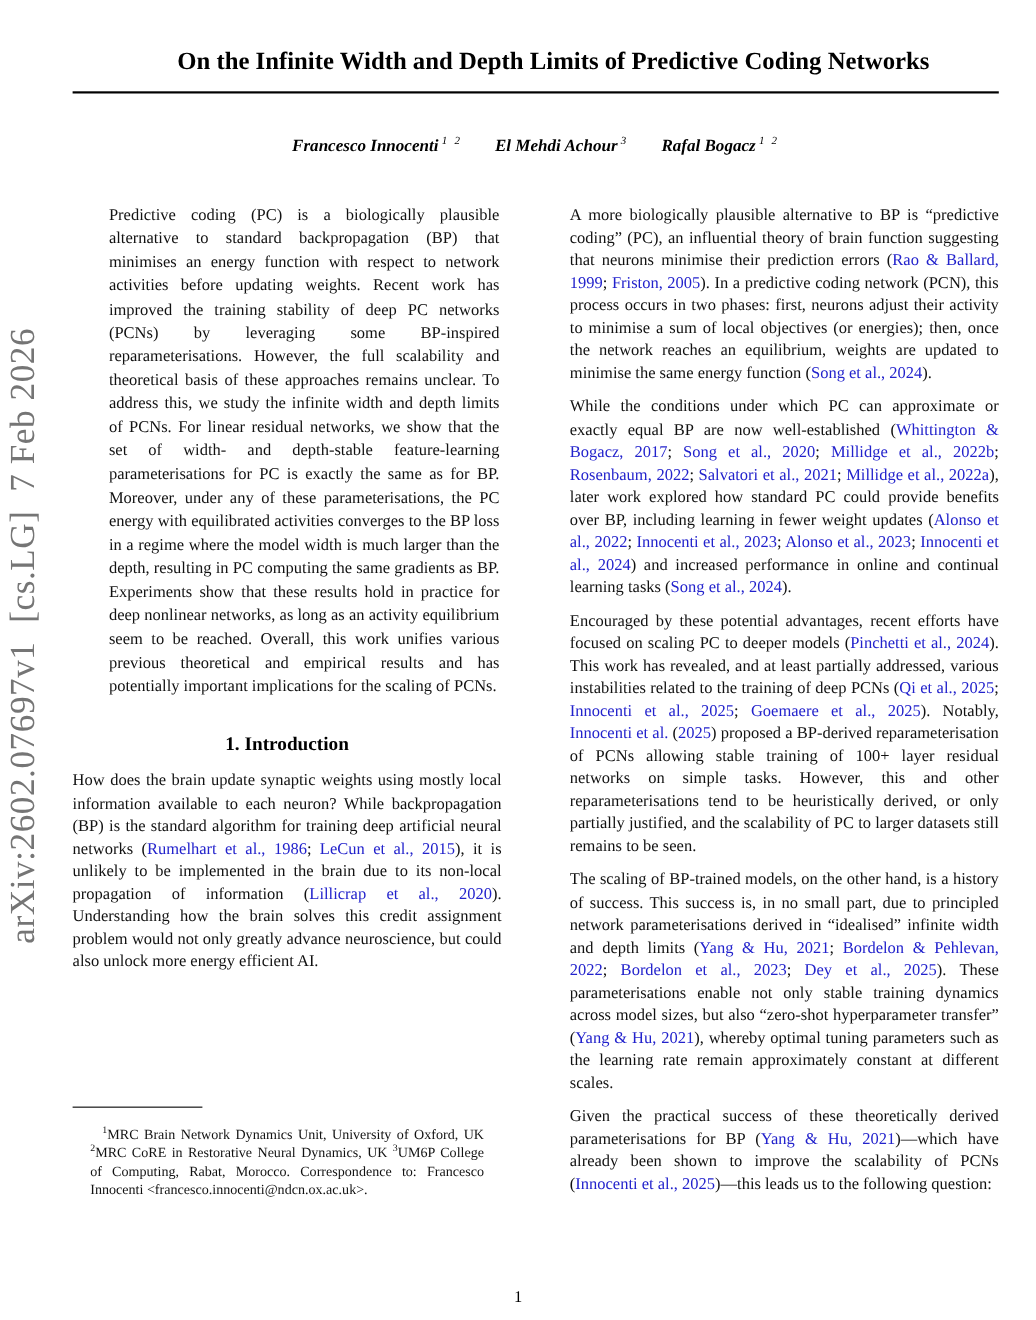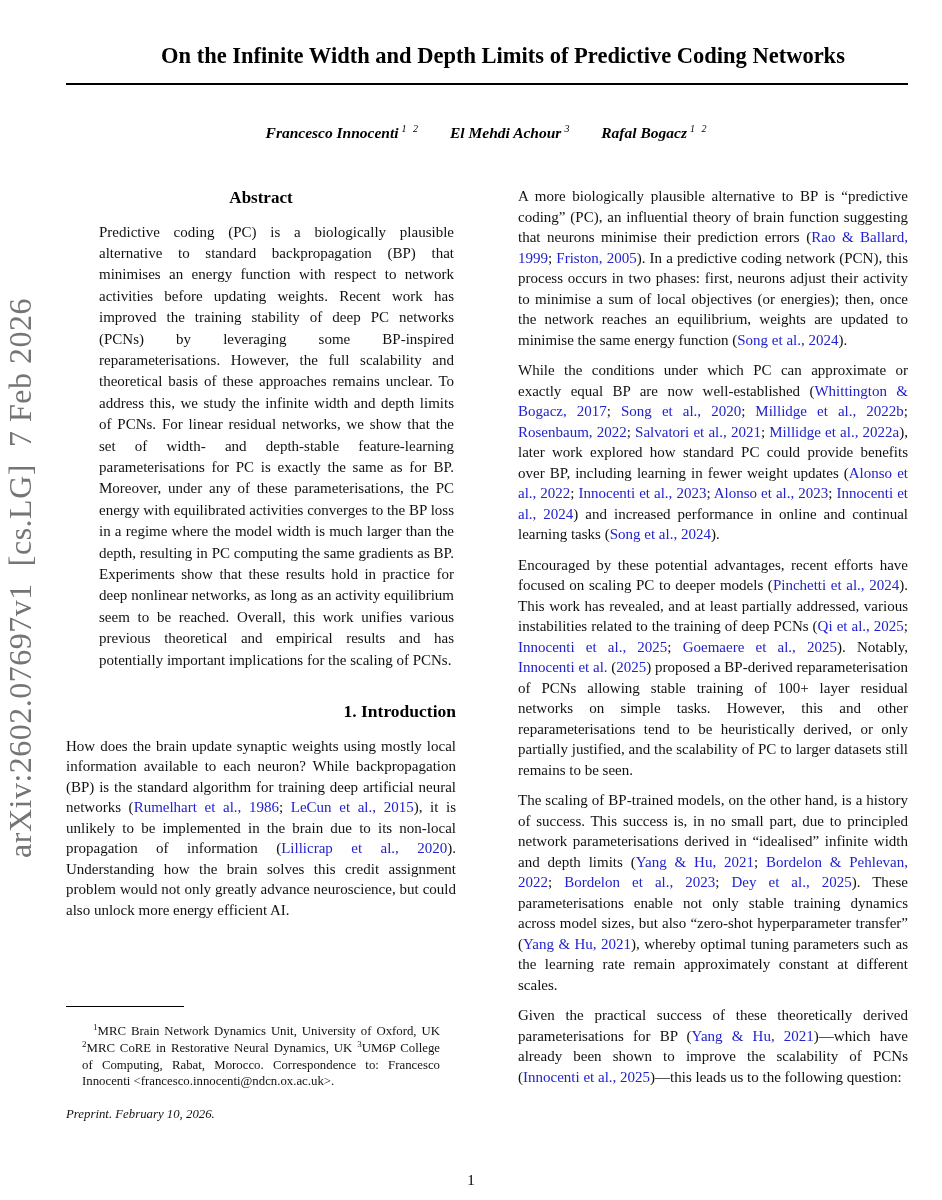--- a/index.html
+++ b/index.html
@@ -80,21 +80,21 @@
   .abstract-text {
     margin: 0 2px 0 33px;
     line-height: 21.4px;
     font-family: Liberation Serif, serif;
   }
 
   .section-heading {
     font-size: 17.5px;
     font-weight: bold;
     margin: 30px 0 14px 0;
-    text-align: right;
+    text-align: center;
     color: #000;
   }
 
   .body-par { margin: 0 0 10px 0; }
   .body-par sup, .footnote sup { line-height: 0; }
 
   .cite { color: var(--citation, #2222cc); }
 
   .footnote {
     position: absolute;
@@ -142,35 +142,33 @@
 
   <div class="title-rule"></div>
 
   <div class="authors">
     <span class="author"><span>Francesco Innocenti</span><sup>1 2</sup></span>
     <span class="author"><span>El Mehdi Achour</span><sup>3</sup></span>
     <span class="author"><span>Rafal Bogacz</span><sup>1 2</sup></span>
   </div>
 
   <div class="col col-left">
-    <div class="abstract-heading">Abstract</div>
     <p class="abstract-text">Predictive coding (PC) is a biologically plausible alternative to standard backpropagation (BP) that minimises an energy function with respect to network activities before updating weights. Recent work has improved the training stability of deep PC networks (PCNs) by leveraging some BP-inspired reparameterisations. However, the full scalability and theoretical basis of these approaches remains unclear. To address this, we study the infinite width and depth limits of PCNs. For linear residual networks, we show that the set of width- and depth-stable feature-learning parameterisations for PC is exactly the same as for BP. Moreover, under any of these parameterisations, the PC energy with equilibrated activities converges to the BP loss in a regime where the model width is much larger than the depth, resulting in PC computing the same gradients as BP. Experiments show that these results hold in practice for deep nonlinear networks, as long as an activity equilibrium seem to be reached. Overall, this work unifies various previous theoretical and empirical results and has potentially important implications for the scaling of PCNs.</p>
     <h2 class="section-heading">1. Introduction</h2>
     <p class="body-par"><span>How does the brain update synaptic weights using mostly local information available to each neuron? While backpropagation (BP) is the standard algorithm for training deep artificial neural networks (</span><span class="cite">Rumelhart et al., 1986</span><span>; </span><span class="cite">LeCun et al., 2015</span><span>), it is unlikely to be implemented in the brain due to its non-local propagation of information (</span><span class="cite">Lillicrap et al., 2020</span><span>). Understanding how the brain solves this credit assignment problem would not only greatly advance neuroscience, but could also unlock more energy efficient AI.</span></p>
   </div>
 
   <div class="col col-right">
     <p class="body-par"><span>A more biologically plausible alternative to BP is “predictive coding” (PC), an influential theory of brain function suggesting that neurons minimise their prediction errors (</span><span class="cite">Rao &amp; Ballard, 1999</span><span>; </span><span class="cite">Friston, 2005</span><span>). In a predictive coding network (PCN), this process occurs in two phases: first, neurons adjust their activity to minimise a sum of local objectives (or energies); then, once the network reaches an equilibrium, weights are updated to minimise the same energy function (</span><span class="cite">Song et al., 2024</span><span>).</span></p>
     <p class="body-par"><span>While the conditions under which PC can approximate or exactly equal BP are now well-established (</span><span class="cite">Whittington &amp; Bogacz, 2017</span><span>; </span><span class="cite">Song et al., 2020</span><span>; </span><span class="cite">Millidge et al., 2022b</span><span>; </span><span class="cite">Rosenbaum, 2022</span><span>; </span><span class="cite">Salvatori et al., 2021</span><span>; </span><span class="cite">Millidge et al., 2022a</span><span>), later work explored how standard PC could provide benefits over BP, including learning in fewer weight updates (</span><span class="cite">Alonso et al., 2022</span><span>; </span><span class="cite">Innocenti et al., 2023</span><span>; </span><span class="cite">Alonso et al., 2023</span><span>; </span><span class="cite">Innocenti et al., 2024</span><span>) and increased performance in online and continual learning tasks (</span><span class="cite">Song et al., 2024</span><span>).</span></p>
     <p class="body-par"><span>Encouraged by these potential advantages, recent efforts have focused on scaling PC to deeper models (</span><span class="cite">Pinchetti et al., 2024</span><span>). This work has revealed, and at least partially addressed, various instabilities related to the training of deep PCNs (</span><span class="cite">Qi et al., 2025</span><span>; </span><span class="cite">Innocenti et al., 2025</span><span>; </span><span class="cite">Goemaere et al., 2025</span><span>). Notably, </span><span class="cite">Innocenti et al.</span><span> (</span><span class="cite">2025</span><span>) proposed a BP-derived reparameterisation of PCNs allowing stable training of 100+ layer residual networks on simple tasks. However, this and other reparameterisations tend to be heuristically derived, or only partially justified, and the scalability of PC to larger datasets still remains to be seen.</span></p>
     <p class="body-par"><span>The scaling of BP-trained models, on the other hand, is a history of success. This success is, in no small part, due to principled network parameterisations derived in “idealised” infinite width and depth limits (</span><span class="cite">Yang &amp; Hu, 2021</span><span>; </span><span class="cite">Bordelon &amp; Pehlevan, 2022</span><span>; </span><span class="cite">Bordelon et al., 2023</span><span>; </span><span class="cite">Dey et al., 2025</span><span>). These parameterisations enable not only stable training dynamics across model sizes, but also “zero-shot hyperparameter transfer” (</span><span class="cite">Yang &amp; Hu, 2021</span><span>), whereby optimal tuning parameters such as the learning rate remain approximately constant at different scales.</span></p>
     <p class="body-par"><span>Given the practical success of these theoretically derived parameterisations for BP (</span><span class="cite">Yang &amp; Hu, 2021</span><span>)—which have already been shown to improve the scalability of PCNs (</span><span class="cite">Innocenti et al., 2025</span><span>)—this leads us to the following question:</span></p>
   </div>
 
   <div class="footnote">
     <div class="footnote-rule"></div>
     <p class="footnote-text"><sup>1</sup><span>MRC Brain Network Dynamics Unit, University of Oxford, UK </span><sup>2</sup><span>MRC CoRE in Restorative Neural Dynamics, UK </span><sup>3</sup><span>UM6P College of Computing, Rabat, Morocco. Correspondence to: Francesco Innocenti &lt;francesco.innocenti@ndcn.ox.ac.uk&gt;.</span></p>
-    <p class="preprint-note">Preprint. February 10, 2026.</p>
   </div>
 
   <div class="page-number">1</div>
 
 </div>
 
 </body></html>

